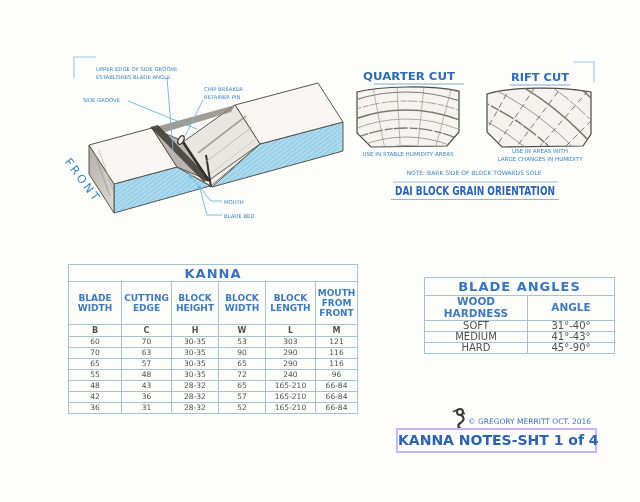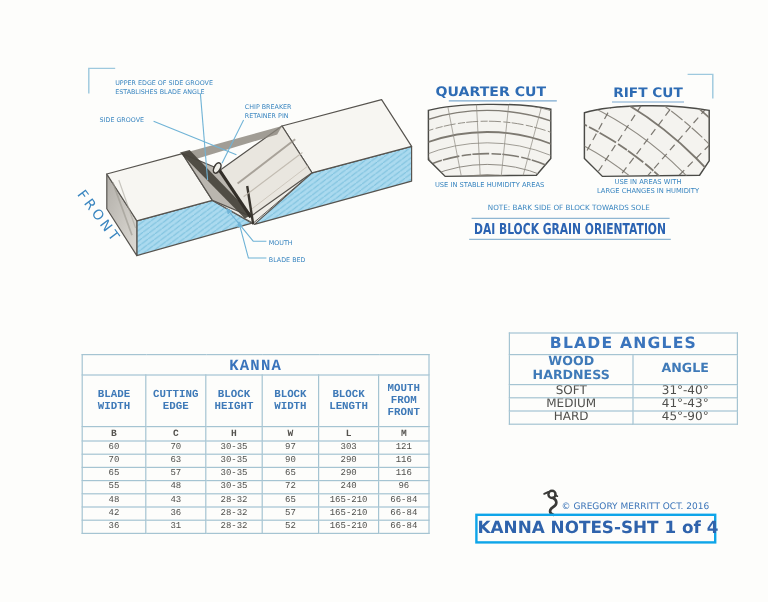--- a/index.html
+++ b/index.html
@@ -6,27 +6,27 @@
   body{font-family:"DejaVu Sans",sans-serif;background:#e8e8e8;}
   #page{position:relative;width:640px;height:502px;background:#fdfdfb;overflow:hidden;}
   .abs{position:absolute;}
   
   table{border-collapse:collapse;table-layout:fixed;background:#fdfdfb;}
   td{border:1px solid #a5c4d2;text-align:center;vertical-align:middle;padding:0;overflow:hidden;}
   .tbl-title{color:#3a74bc;font-size:13px;font-weight:bold;letter-spacing:1px;}
   .tbl-head{color:#3f7ab8;font-size:9px;line-height:1.12;font-weight:bold;}
   .tbl-letter{color:#55534f;font-size:8px;font-weight:bold;line-height:11px;}
   .tbl-data{color:#4f4f4c;font-size:7.5px;line-height:10px;}
-  #kanna-table{left:68px;top:295px;width:289px;font-family:Liberation Mono, monospace;}
+  #kanna-table{left:68px;top:264px;width:289px;}
   #angles-table{left:424px;top:277px;width:190px;}
   #angles-table .tbl-head{font-size:10.5px;}
   #angles-table .tbl-data{font-size:10px;}
   
   #copyright{left:468px;top:417px;width:130px;font-size:7.5px;color:#3b74b8;white-space:nowrap;}
-  #sheet-box{left:396px;top:428px;width:197px;height:21px;border:2px solid #0ea5e9;
+  #sheet-box{left:396px;top:428px;width:197px;height:21px;border:2px solid #c4b5fd;
              color:#2f63ac;font-size:14px;font-weight:bold;text-align:center;line-height:21px;white-space:nowrap;}
   svg text{font-family:"DejaVu Sans",sans-serif;}
 </style>
 </head>
 <body>
 
 <div id="page">
 
   <svg class="abs" style="left:55px;top:48px;" width="310" height="190" viewBox="55 48 310 190">
     <defs>
@@ -197,21 +197,21 @@
       <td class="tbl-letter">C</td>
       <td class="tbl-letter">H</td>
       <td class="tbl-letter">W</td>
       <td class="tbl-letter">L</td>
       <td class="tbl-letter">M</td>
     </tr>
     <tr style="height:10px">
       <td class="tbl-data">60</td>
       <td class="tbl-data">70</td>
       <td class="tbl-data">30-35</td>
-      <td class="tbl-data">97</td>
+      <td class="tbl-data">53</td>
       <td class="tbl-data">303</td>
       <td class="tbl-data">121</td>
     </tr>
     <tr style="height:10px">
       <td class="tbl-data">70</td>
       <td class="tbl-data">63</td>
       <td class="tbl-data">30-35</td>
       <td class="tbl-data">90</td>
       <td class="tbl-data">290</td>
       <td class="tbl-data">116</td>

